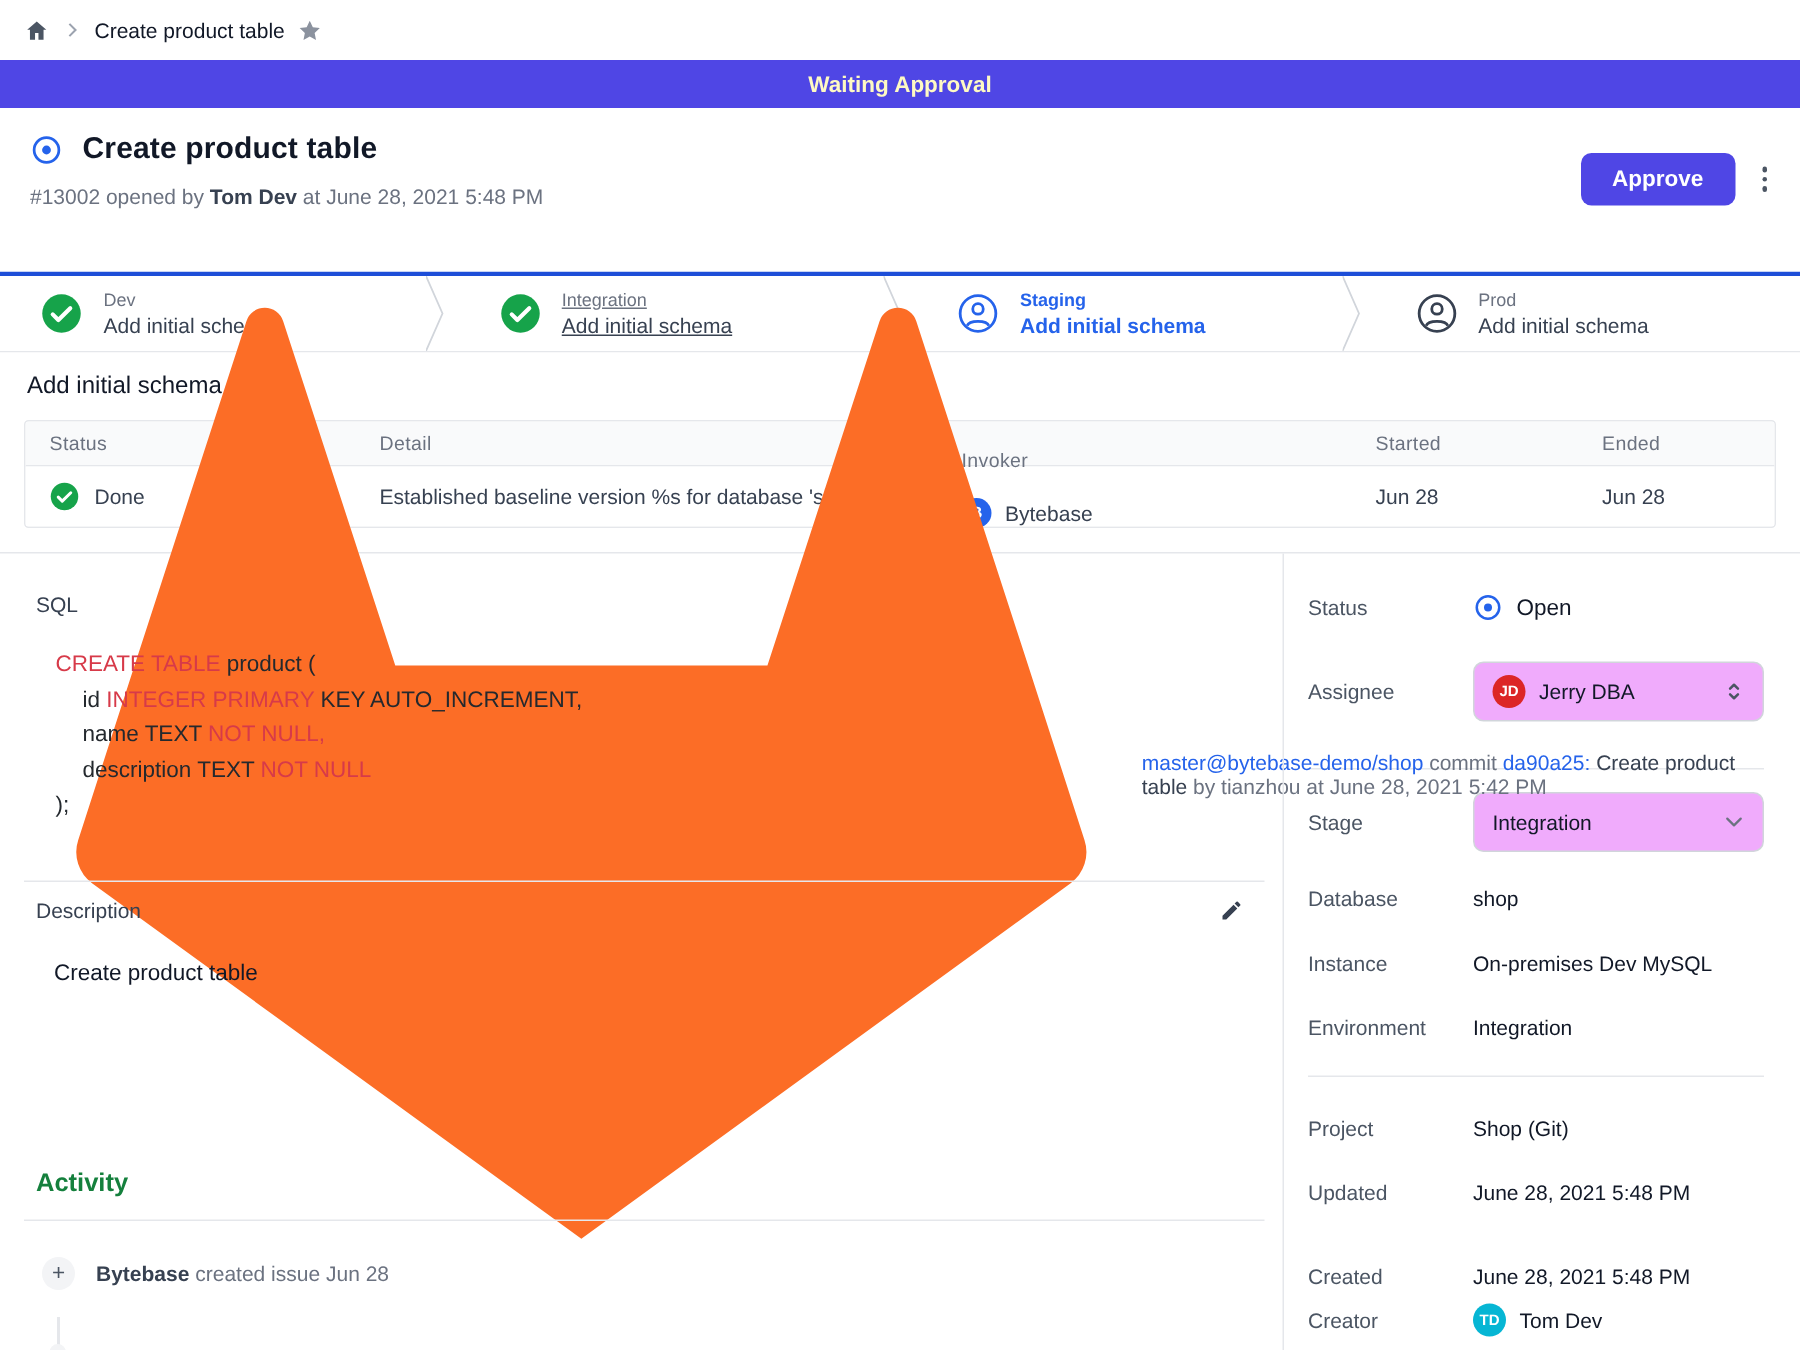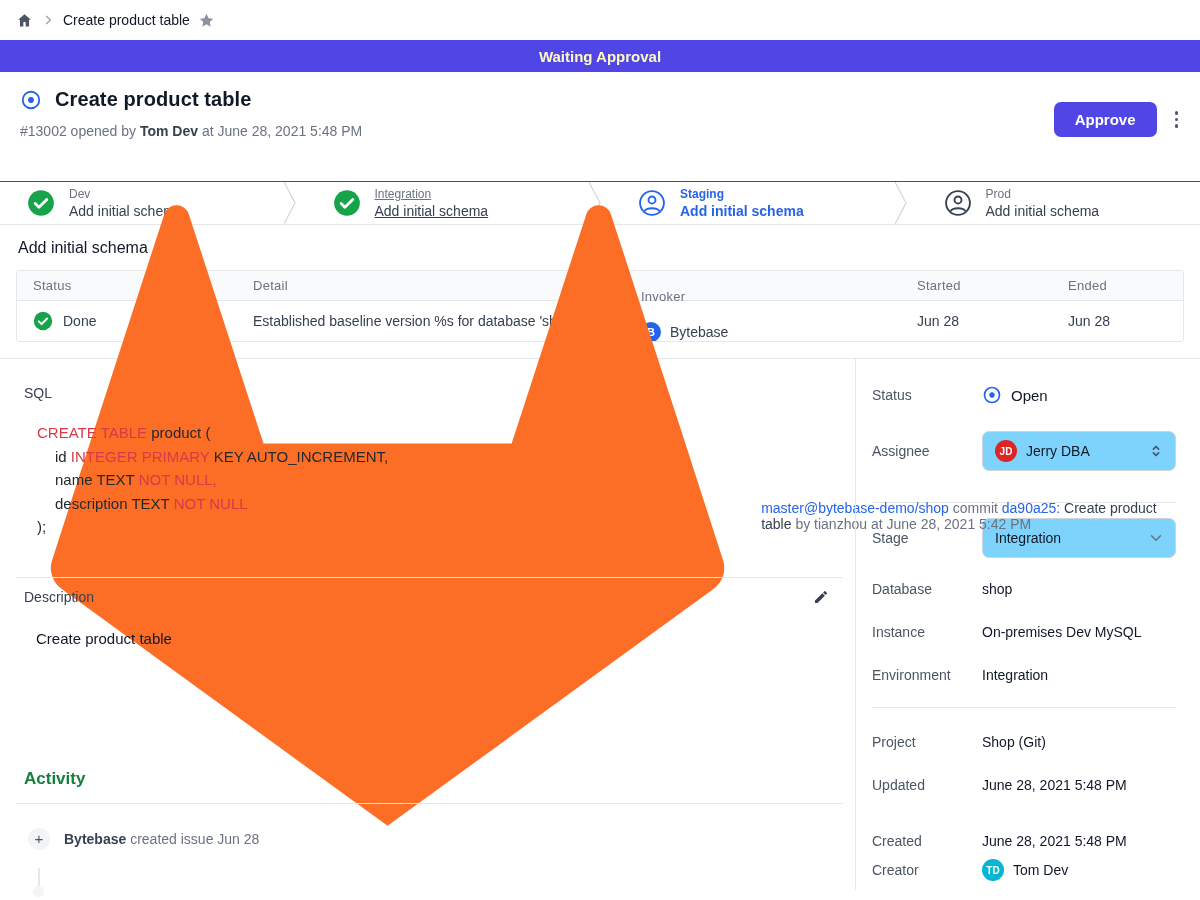--- a/index.html
+++ b/index.html
@@ -26,21 +26,21 @@
   .meta2 { margin:9px 0 0 0; font-size:14px; color:#6b7280; display:flex; align-items:center; gap:6px; }
   .meta2 .link { color:#2563eb; text-decoration:none; cursor:pointer; }
   .meta2 .dark { color:#374151; }
   .header-actions { position:absolute; right:20px; top:30px; display:flex; align-items:center; gap:16px; }
   .approve-btn { border:none; border-radius:7px; padding:9px 21px; font-size:15px; font-weight:600;
     color:#fff; cursor:pointer; font-family:inherit; }
   .kebab { display:flex; flex-direction:column; gap:3px; cursor:pointer; padding:2px; }
   .kebab i { width:3.5px; height:3.5px; border-radius:50%; background:#4b5563; }
 
   
-  .stagebar { height:44px; border-top:1px solid #1d4ed8; border-bottom:1px solid #e5e7eb;
+  .stagebar { height:54px; border-top:3px solid #1d4ed8; border-bottom:1px solid #e5e7eb;
     display:flex; align-items:stretch; background:#fff; }
   .stage { flex:1; display:flex; align-items:center; gap:14px; padding-left:27px; cursor:pointer; }
   .icon28 { width:28px; height:28px; display:block; flex:none; }
   .stage-env { font-size:12px; color:#6b7280; line-height:15px; }
   .stage-task { font-size:14px; color:#374151; line-height:18px; }
   .stage.linked .stage-env, .stage.linked .stage-task { text-decoration:underline; }
   .stage.active .stage-env { color:#2563eb; font-weight:700; }
   .stage.active .stage-task { color:#2563eb; font-weight:700; }
   .stage-sep { width:22px; flex:none; height:100%; }
 
@@ -83,21 +83,21 @@
   .timeline-line { position:absolute; left:38px; top:509px; bottom:-2px; width:1.5px; background:#e5e7eb; }
   .timeline-dot2 { position:absolute; left:33px; top:527px; width:11px; height:11px; border-radius:50%; background:#f3f4f6; }
 
   
   .side-col { flex:1; padding:24px 26px 0 16px; }
   .side-row { display:flex; align-items:center; height:24px; }
   .side-row.tall { height:40px;align-items:center; }
   .side-label { width:110px; flex:none; font-size:14px; color:#4b5563; }
   .side-value { font-size:14px; color:#111827; font-weight:500; display:flex; align-items:center; gap:9px; }
   .side-hr { border:none; border-top:1px solid #e5e7eb; }
-  .selectbox { width:194px; height:40px; border:1px solid #d1d5db; border-radius:7px; background:#7dd3fc;
+  .selectbox { width:194px; height:40px; border:1px solid #d1d5db; border-radius:7px; background:#f0abfc;
     display:flex; align-items:center; padding:0 10px 0 12px; gap:9px; cursor:pointer; }
   .selectbox .name { flex:1; font-size:14px; color:#111827; }
   .avatar22 { width:22px; height:22px; border-radius:50%; color:#fff; font-size:10px; font-weight:700;
     display:flex; align-items:center; justify-content:center; flex:none; }
   .icon18 { width:18px; height:18px; display:block; flex:none; }
 </style>
 </head>
 <body>
 
 <div class="crumbbar">

